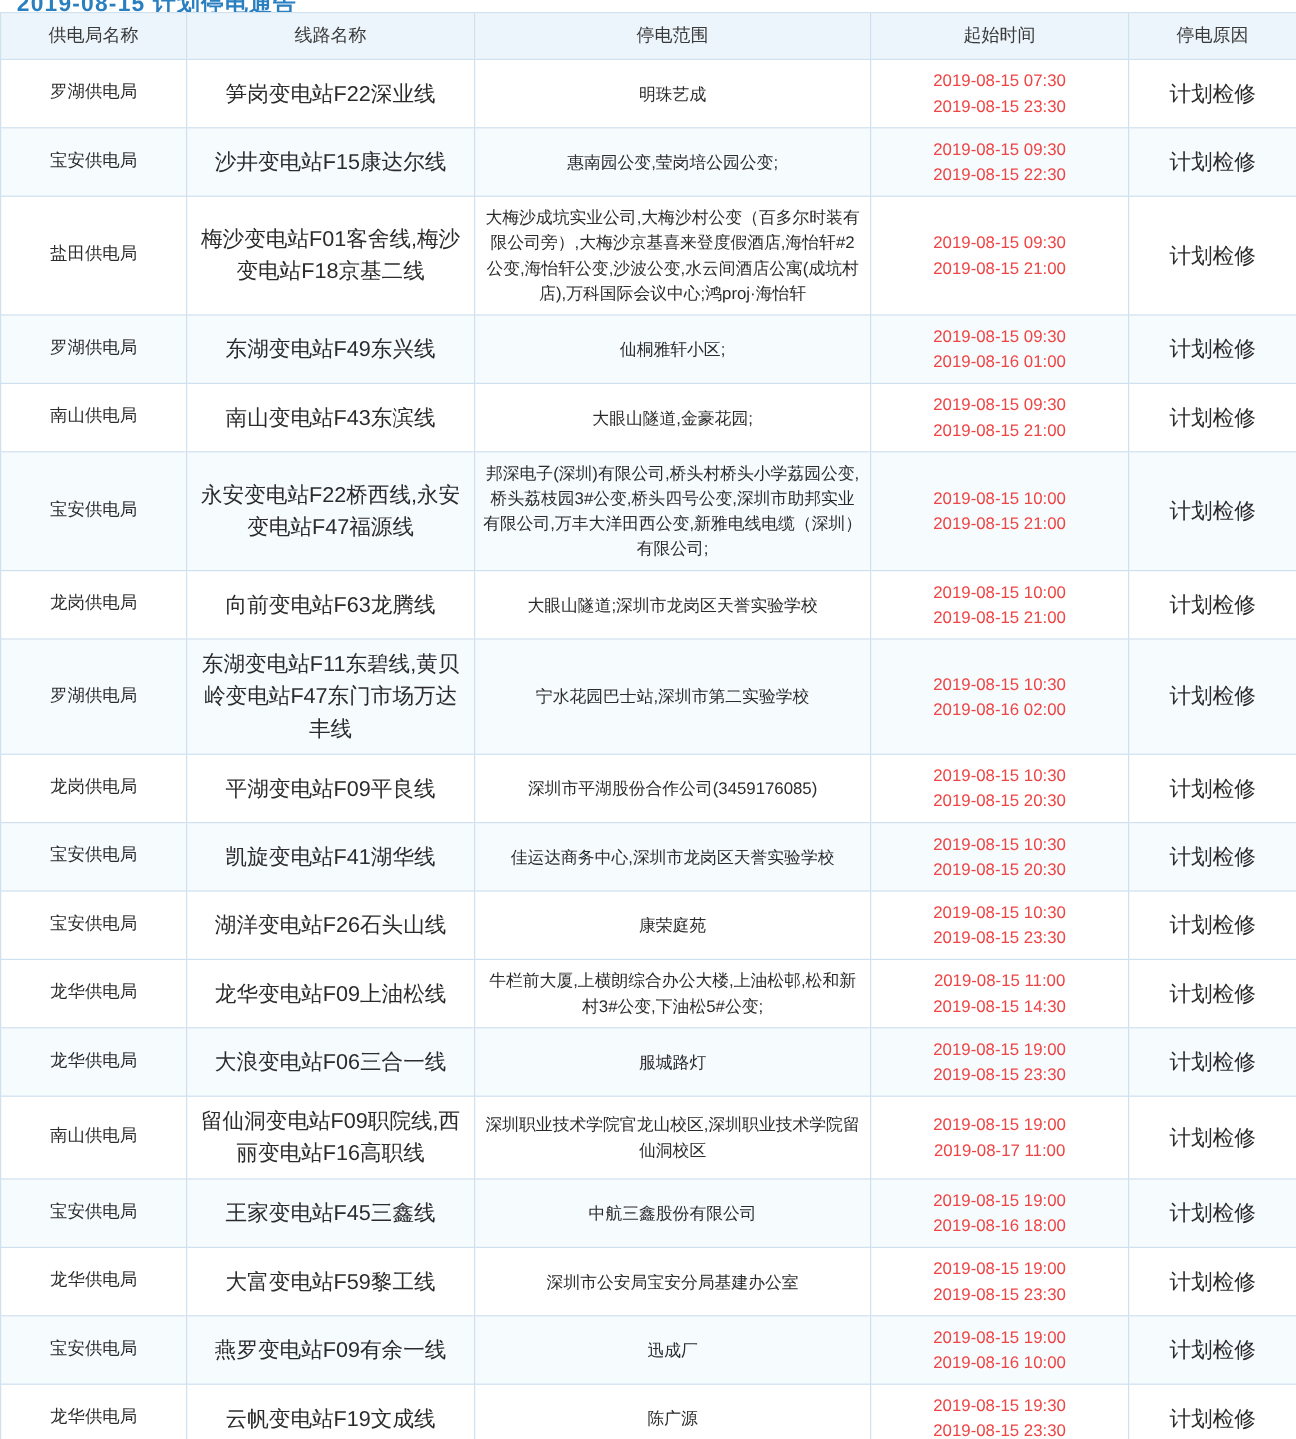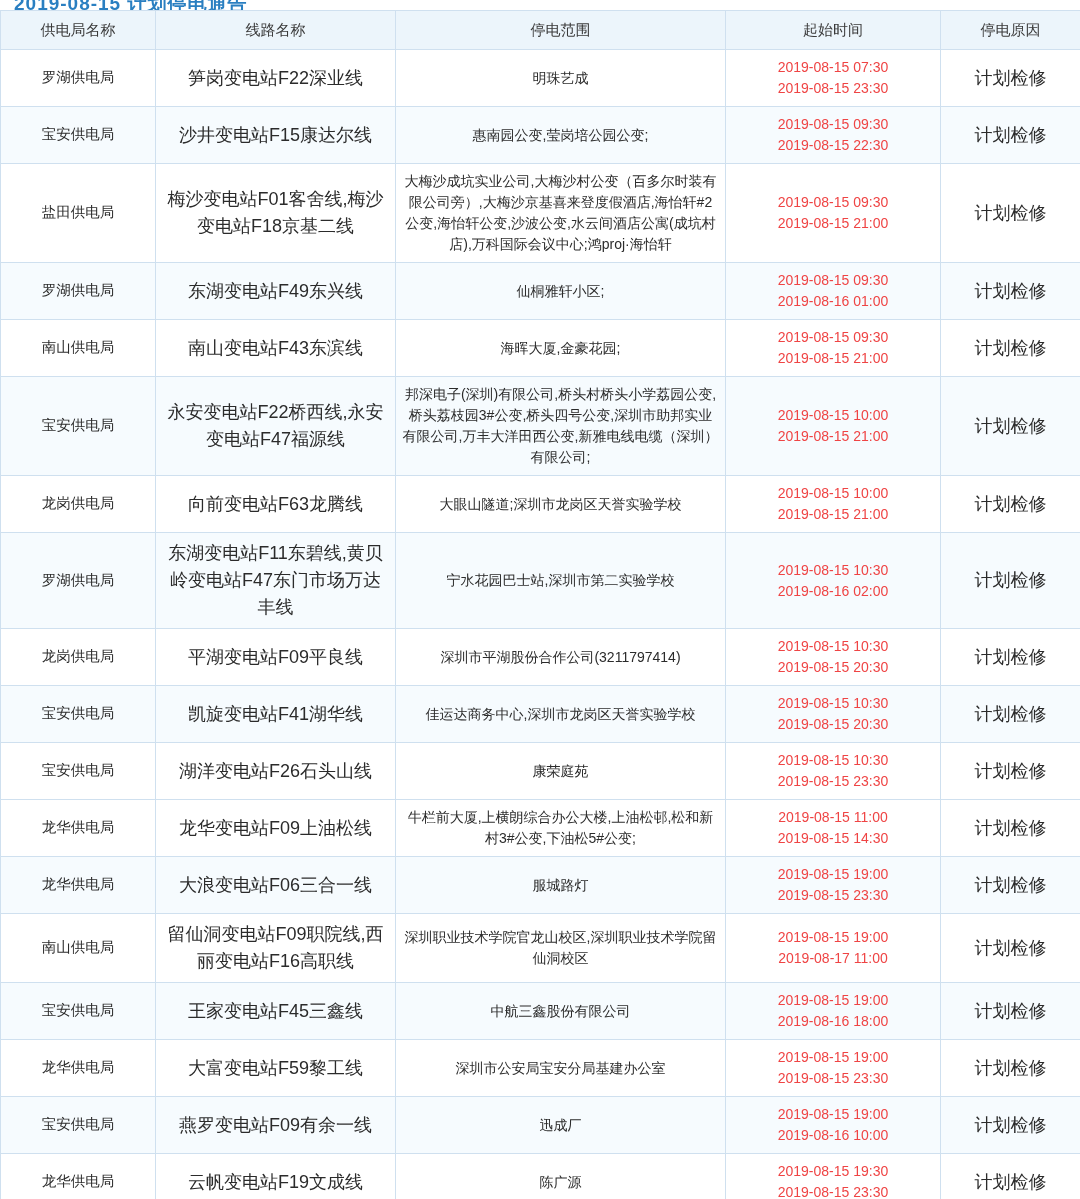--- a/index.html
+++ b/index.html
@@ -124,21 +124,21 @@
         <td class="cell-bureau">罗湖供电局</td>
         <td class="cell-line">东湖变电站F49东兴线</td>
         <td class="cell-scope">仙桐雅轩小区;</td>
         <td class="cell-time">2019-08-15 09:30
 2019-08-16 01:00</td>
         <td class="cell-reason">计划检修</td>
       </tr>
       <tr class="row-even">
         <td class="cell-bureau">南山供电局</td>
         <td class="cell-line">南山变电站F43东滨线</td>
-        <td class="cell-scope">海晖大厦,金豪花园;</td>
+        <td class="cell-scope">大眼山隧道,金豪花园;</td>
         <td class="cell-time">2019-08-15 09:30
 2019-08-15 21:00</td>
         <td class="cell-reason">计划检修</td>
       </tr>
       <tr class="row-odd">
         <td class="cell-bureau">宝安供电局</td>
         <td class="cell-line">永安变电站F22桥西线,永安变电站F47福源线</td>
         <td class="cell-scope">邦深电子(深圳)有限公司,桥头村桥头小学荔园公变,桥头荔枝园3#公变,桥头四号公变,深圳市助邦实业有限公司,万丰大洋田西公变,新雅电线电缆（深圳）有限公司;</td>
         <td class="cell-time">2019-08-15 10:00
 2019-08-15 21:00</td>
@@ -156,21 +156,21 @@
         <td class="cell-bureau">罗湖供电局</td>
         <td class="cell-line">东湖变电站F11东碧线,黄贝岭变电站F47东门市场万达丰线</td>
         <td class="cell-scope">宁水花园巴士站,深圳市第二实验学校</td>
         <td class="cell-time">2019-08-15 10:30
 2019-08-16 02:00</td>
         <td class="cell-reason">计划检修</td>
       </tr>
       <tr class="row-even">
         <td class="cell-bureau">龙岗供电局</td>
         <td class="cell-line">平湖变电站F09平良线</td>
-        <td class="cell-scope">深圳市平湖股份合作公司(3211797414)</td>
+        <td class="cell-scope">深圳市平湖股份合作公司(3459176085)</td>
         <td class="cell-time">2019-08-15 10:30
 2019-08-15 20:30</td>
         <td class="cell-reason">计划检修</td>
       </tr>
       <tr class="row-odd">
         <td class="cell-bureau">宝安供电局</td>
         <td class="cell-line">凯旋变电站F41湖华线</td>
         <td class="cell-scope">佳运达商务中心,深圳市龙岗区天誉实验学校</td>
         <td class="cell-time">2019-08-15 10:30
 2019-08-15 20:30</td>

